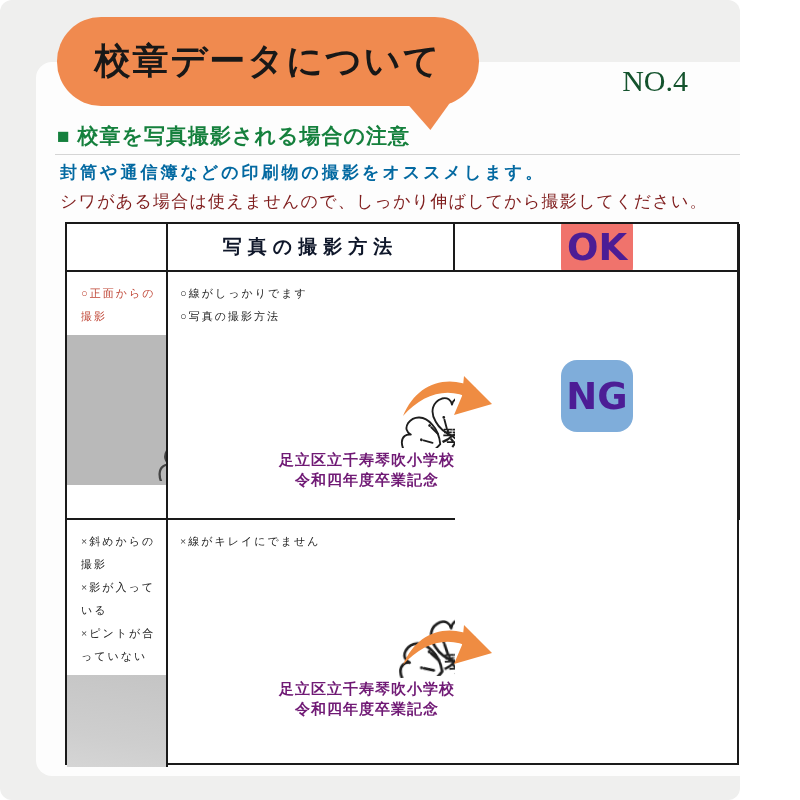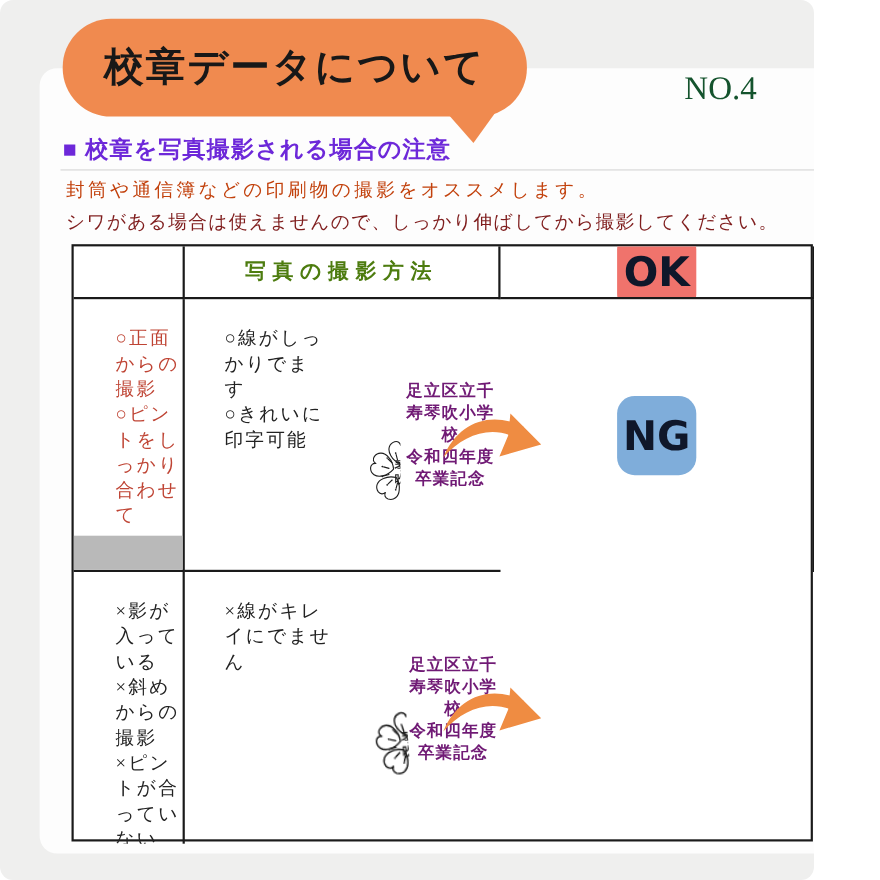--- a/index.html
+++ b/index.html
@@ -11,49 +11,49 @@
   .bubble{position:absolute;left:57px;top:17px;width:422px;height:89px;
           background:#f08a4f;border-radius:44px;display:flex;align-items:center;
           justify-content:center;z-index:3;}
   .bubble-title{font-family:"Liberation Sans",sans-serif;font-weight:bold;
           font-size:36px;letter-spacing:2px;color:#181818;}
   .bubble-tail{position:absolute;left:404px;top:100px;width:48px;height:30px;
           background:#f08a4f;clip-path:polygon(0 0,100% 0,55% 100%);z-index:3;}
   .no-label{position:absolute;right:52px;top:64px;font-size:30px;color:#14532d;}
   
   .heading{position:absolute;left:57px;top:122px;font-family:"Liberation Sans",sans-serif;
-          font-weight:bold;font-size:21px;letter-spacing:1px;color:#6d28d9;}
+          font-weight:bold;font-size:21px;letter-spacing:1px;color:#15803d;}
   .heading-rule{position:absolute;left:55px;top:154px;width:692px;height:1px;background:#d5d5d5;}
-  .intro-line1{position:absolute;left:60px;top:161px;font-size:17px;letter-spacing:3px;color:#c2410c;}
+  .intro-line1{position:absolute;left:60px;top:161px;font-size:17px;letter-spacing:3px;color:#0369a1;font-weight:bold;}
   .intro-line2{position:absolute;left:60px;top:190px;font-size:17px;letter-spacing:1.2px;color:#7f1d1d;}
   
   .tbl{position:absolute;left:65px;top:222px;width:674px;height:543px;
        display:grid;grid-template-columns:101px 287px 286px;grid-template-rows:48px 248px 247px;
        border:2px solid #1a1a1a;box-sizing:border-box;background:#fff;}
   .cell{box-sizing:border-box;overflow:hidden;}
   .br{border-right:2px solid #1a1a1a;}
   .bb{border-bottom:2px solid #1a1a1a;}
   .hcell{display:flex;align-items:center;justify-content:center;
-         font-size:19px;font-weight:600;letter-spacing:6px;color:#4d7c0f;}
+         font-size:19px;font-weight:600;letter-spacing:6px;color:#0f172a;}
   .badge-cell{display:flex;align-items:center;justify-content:center;}
   .badge{width:72px;height:72px;border-radius:16px;display:flex;align-items:center;
          justify-content:center;font-family:"DejaVu Sans",sans-serif;font-weight:bold;
-         font-size:37px;color:#0f172a;}
+         font-size:37px;color:#4c1d95;}
   .badge-ok{background:#f0736c;}
   .badge-ng{background:#7fadda;}
-  .pt-list{padding:24px 0 0 14px;font-size:17px;letter-spacing:2px;line-height:23px;color:#222;margin-left:24px;}
+  .pt-list{padding:10px 0 0 14px;font-size:11px;letter-spacing:2px;line-height:23px;color:#222;}
   .pt.red{color:#bf4434;}
   
   .photo{margin:7px auto 0 auto;width:166px;display:flex;align-items:center;justify-content:center;}
   .photo-ok{height:150px;background:#b9b9b9;}
   .photo-ng{height:160px;background:linear-gradient(190deg,#c3c3c3 0%,#cecece 45%,#e3e3e3 100%);}
   .photo svg{color:#434343;}
   .photo-ng svg{transform:rotate(-3deg) scaleY(0.93);filter:blur(0.5px);}
   
-  .data-col{display:flex;flex-direction:row;align-items:center;}
+  .data-col{display:flex;flex-direction:column;align-items:flex-end;}
   .data-col .pt-list{align-self:flex-start;padding-left:12px;}
   .emblem{color:#1e1e1e;}
   .emblem-ok{margin-top:4px;}
   .emblem-ng{margin-top:2px;transform:perspective(260px) rotateX(9deg) rotate(-3deg);--sw:3.2;}
   .caption{margin-top:2px;text-align:center;font-family:"Liberation Sans",sans-serif;
            font-weight:bold;font-size:15px;letter-spacing:1px;line-height:20px;color:#701a75;}
   
   .arrow{position:absolute;z-index:4;}
   .arrow-ok{left:398px;top:368px;}
   .arrow-ng{left:398px;top:617px;}
@@ -146,49 +146,48 @@
 
     <div class="cell br bb hcell"></div>
     <div class="cell br bb hcell">写真の撮影方法</div>
 
     <div class="cell br bb badge-cell">
       <div class="badge badge-ok">OK</div>
     </div>
     <div class="cell br bb">
       <div class="pt-list">
         <div class="pt red">○正面からの撮影</div>
-        <div class="pt red">○ピントをしっかり合わせて</div>
       </div>
       <div class="photo photo-ok">
         <svg width="142" height="142" viewBox="-75 -75 150 150">
             <use href="#sakura"></use>
           </svg>
       </div>
     </div>
     <div class="cell bb data-col">
       <div class="pt-list">
         <div class="pt">○線がしっかりでます</div>
-        <div class="pt">○きれいに印字可能</div>
+        <div class="pt">○写真の撮影方法</div>
       </div>
       <svg class="emblem emblem-ok" width="122" height="116" viewBox="-75 -75 150 150">
           <use href="#sakura"></use>
         </svg>
       <div class="caption">
         <div>足立区立千寿琴吹小学校</div>
         <div>令和四年度卒業記念</div>
       </div>
     </div>
 
     <div class="cell br badge-cell">
       <div class="badge badge-ng">NG</div>
     </div>
     <div class="cell br">
       <div class="pt-list">
+        <div class="pt">×斜めからの撮影</div>
         <div class="pt">×影が入っている</div>
-        <div class="pt">×斜めからの撮影</div>
         <div class="pt">×ピントが合っていない</div>
       </div>
       <div class="photo photo-ng">
         <svg width="140" height="140" viewBox="-75 -75 150 150">
             <use href="#sakura"></use>
           </svg>
       </div>
     </div>
     <div class="cell data-col">
       <div class="pt-list">

